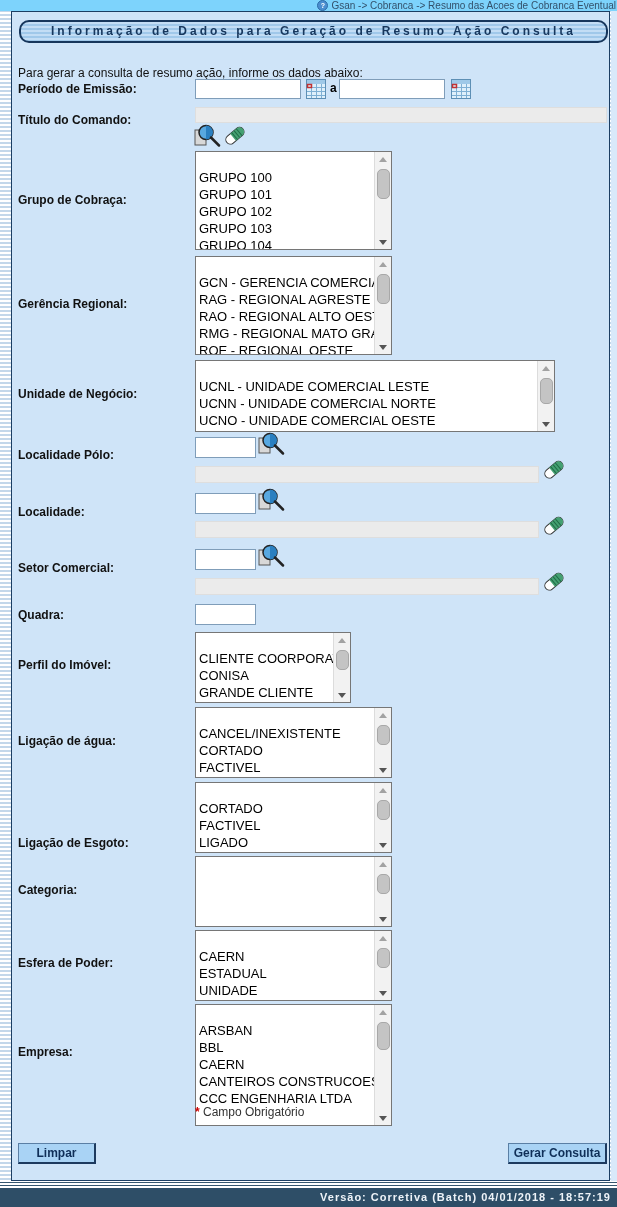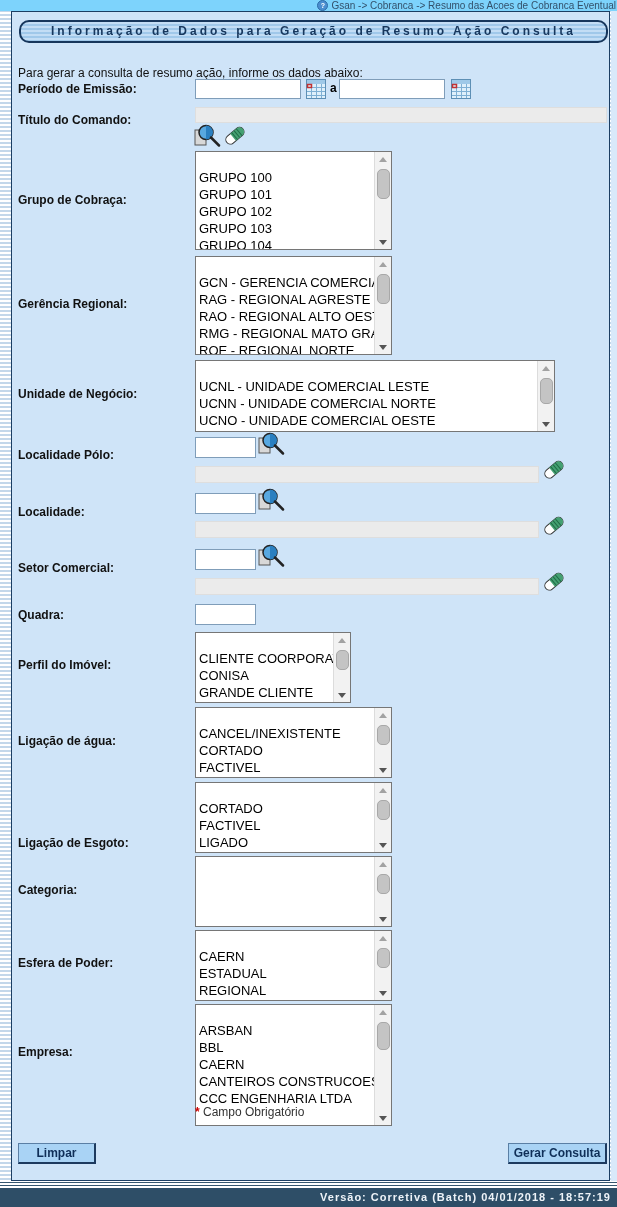--- a/index.html
+++ b/index.html
@@ -143,21 +143,21 @@
 </div>
 
 <div class="lbl" style="top:297px">Gerência Regional:</div>
 <div class="listbox" style="left:195px;top:256px;width:197px;height:99px">
   <div class="lb-items">
       <div class="lb-item"></div>
       <div class="lb-item">GCN - GERENCIA COMERCIAL</div>
       <div class="lb-item">RAG - REGIONAL AGRESTE</div>
       <div class="lb-item">RAO - REGIONAL ALTO OESTE</div>
       <div class="lb-item">RMG - REGIONAL MATO GRANDE</div>
-      <div class="lb-item">ROE - REGIONAL NORTE</div>
+      <div class="lb-item">ROE - REGIONAL OESTE</div>
     </div>
   <div class="lb-scroll">
       <div class="sb-up">
         <i class="tri-up"></i>
       </div>
       <div class="sb-thumb" style="height:28px"></div>
       <div class="sb-down">
         <i class="tri-down"></i>
       </div>
     </div>
@@ -323,21 +323,21 @@
       </div>
     </div>
 </div>
 
 <div class="lbl" style="top:956px">Esfera de Poder:</div>
 <div class="listbox" style="left:195px;top:930px;width:197px;height:71px">
   <div class="lb-items">
       <div class="lb-item"></div>
       <div class="lb-item">CAERN</div>
       <div class="lb-item">ESTADUAL</div>
-      <div class="lb-item">REGIONAL</div>
+      <div class="lb-item">UNIDADE</div>
     </div>
   <div class="lb-scroll">
       <div class="sb-up">
         <i class="tri-up"></i>
       </div>
       <div class="sb-thumb" style="height:18px"></div>
       <div class="sb-down">
         <i class="tri-down"></i>
       </div>
     </div>

